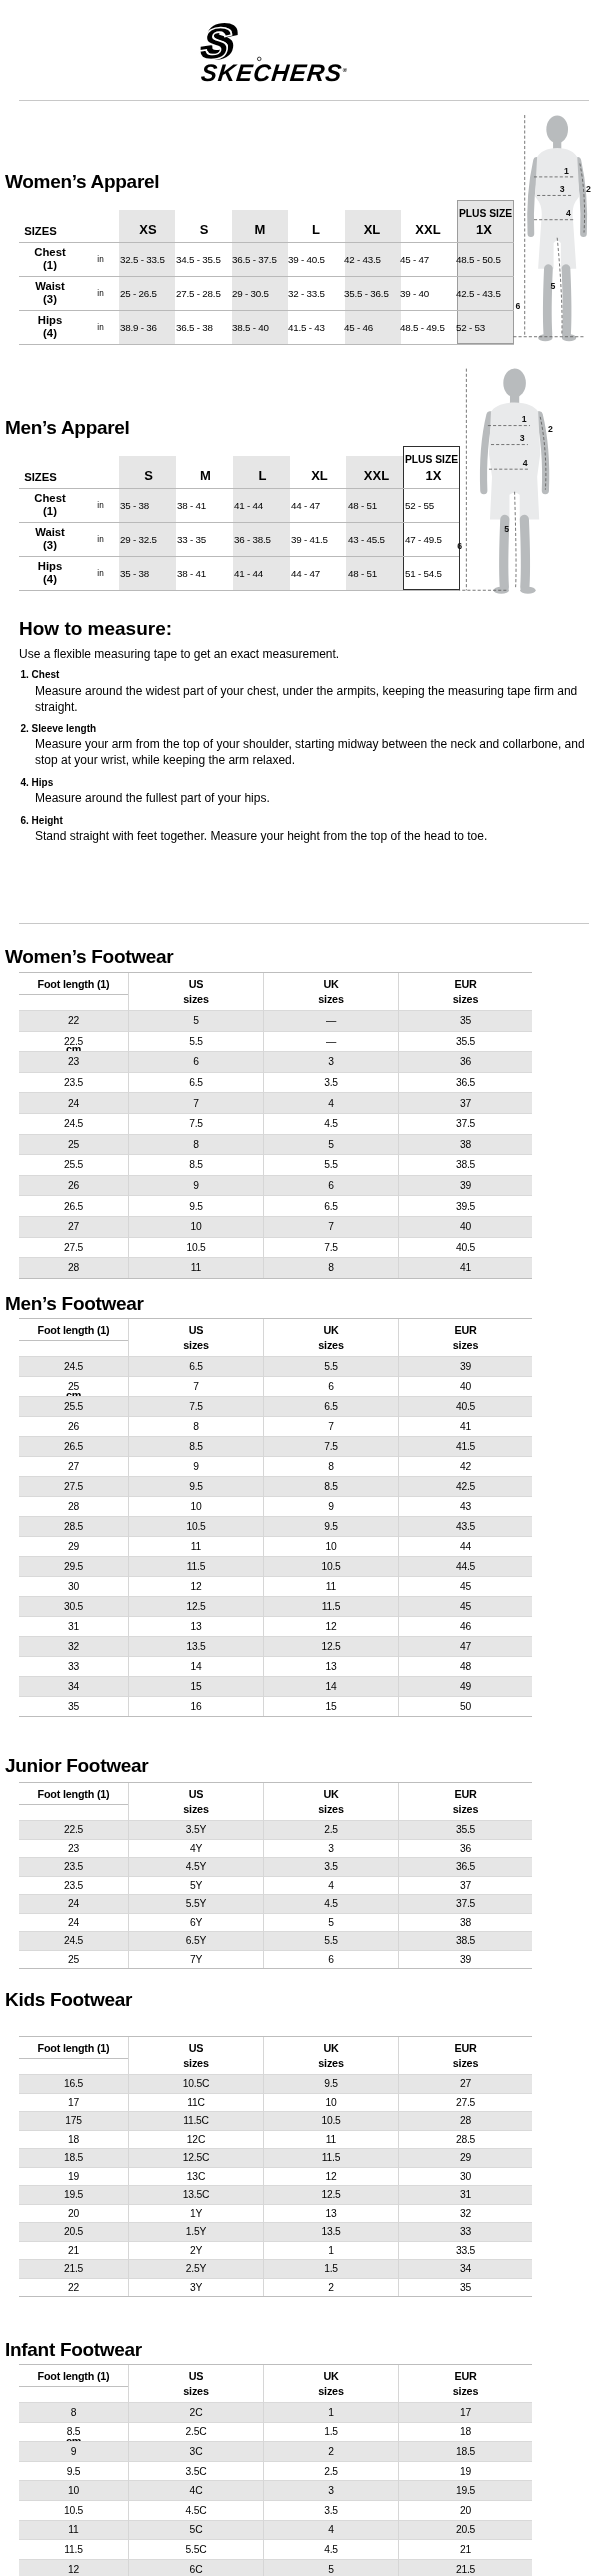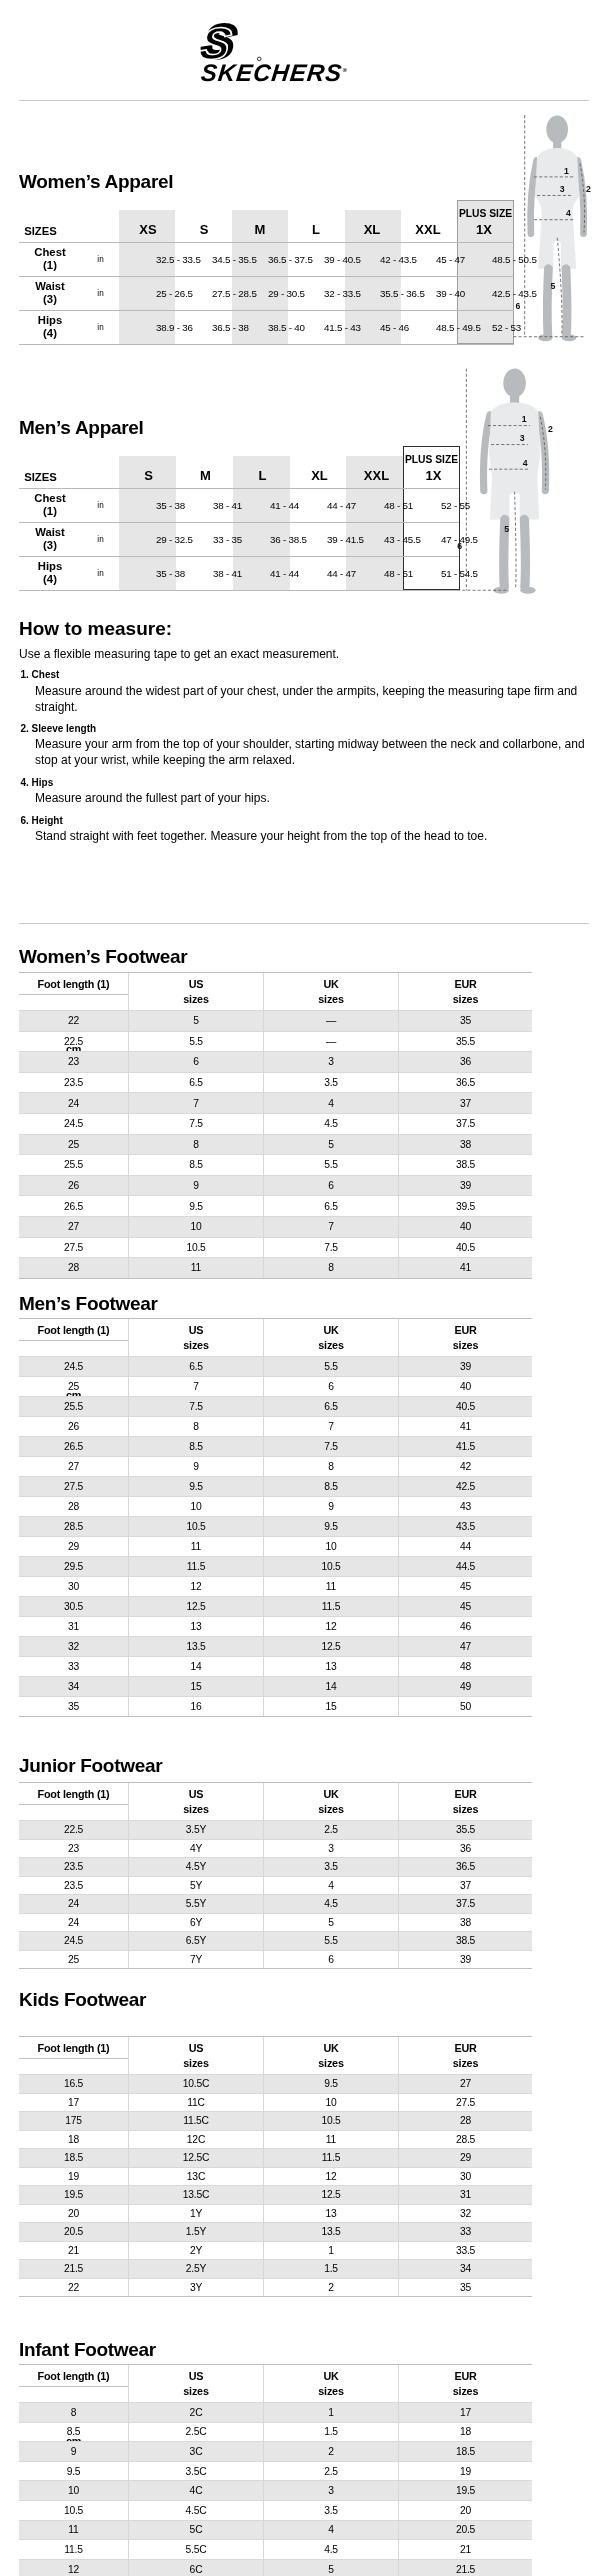--- a/index.html
+++ b/index.html
@@ -17,37 +17,37 @@
   .logo-s { position:absolute; left:192px; top:20.6px; }
   .logo-word {
     position:absolute; left:201px; top:59px;
     font-size:24px; font-weight:700; font-style:italic;
     letter-spacing:1px; transform:skewX(-6deg); white-space:nowrap;
   }
   .logo-word sup { font-size:5.7px; font-style:normal; }
   .divider { position:absolute; left:19px; width:570px; height:1px; background:#c8c8c8; }
 
   
-  .sec-title { position:absolute; left:19px; font-size:19px; font-weight:700; letter-spacing:-0.3px; white-space:nowrap; }
+  .sec-title { position:absolute; left:5px; font-size:19px; font-weight:700; letter-spacing:-0.3px; white-space:nowrap; }
 
   
   .ap { position:absolute; left:19px; height:152px; }
   .ap .band { position:absolute; top:18px; bottom:0.5px; background:#e6e6e6; z-index:0; }
   .ap .plus { position:absolute; top:8px; bottom:0.5px; z-index:0; }
   .ap .plus.gray { background:#e6e6e6; border:1px solid #9c9c9c; }
   .ap .plus.white { background:#fff; border:1px solid #2e2e2e; }
   .ap .plus-label { font-weight:700; font-size:10.3px; text-align:center; padding-top:6.7px; white-space:nowrap; }
   .ap .ap-head { position:absolute; left:0; top:18px; height:32px; display:grid; align-items:end; padding-bottom:5.2px; z-index:2; }
   .ap .ap-h { font-weight:700; font-size:13px; text-align:center; }
   .ap .ap-sizes { font-weight:700; font-size:11.3px; text-align:left; padding-left:5.2px; }
   .ap .ap-row { position:absolute; left:0; height:34px; display:grid; align-items:center; z-index:2; }
   .ap .ap-label { font-weight:700; font-size:11.3px; text-align:center; line-height:1.12; }
   .ap .ap-label .rf { display:block; }
   .ap .ap-unit { font-size:8.2px; text-align:center; }
-  .ap .ap-val { font-size:9.8px; letter-spacing:-0.2px; white-space:nowrap;padding-left:36px; }
+  .ap .ap-val { font-size:9.8px; letter-spacing:-0.2px; white-space:nowrap; }
   .ap .ap-line { position:absolute; left:0; right:0; height:0.5px; background:#b9b9b9; z-index:1; }
 
   
   .fig { position:absolute; }
   .fig text { font-family:"Liberation Sans","DejaVu Sans",sans-serif; font-size:17px; font-weight:700; fill:#111; }
 
   
   .htm { position:absolute; left:19px; top:618px; width:571px; }
   .htm h2 { font-size:19px; font-weight:700; margin:0 0 6.7px; }
   .htm .intro { font-size:12px; margin:0 0 8.8px; }

